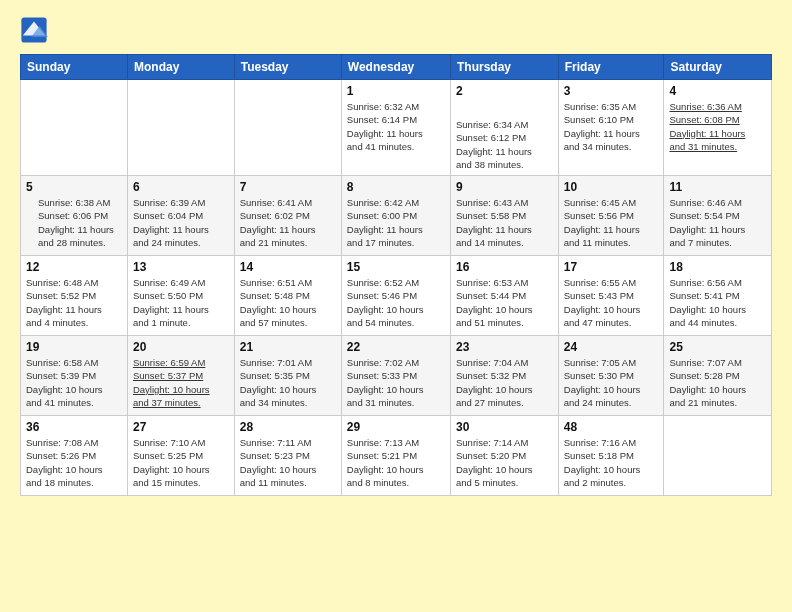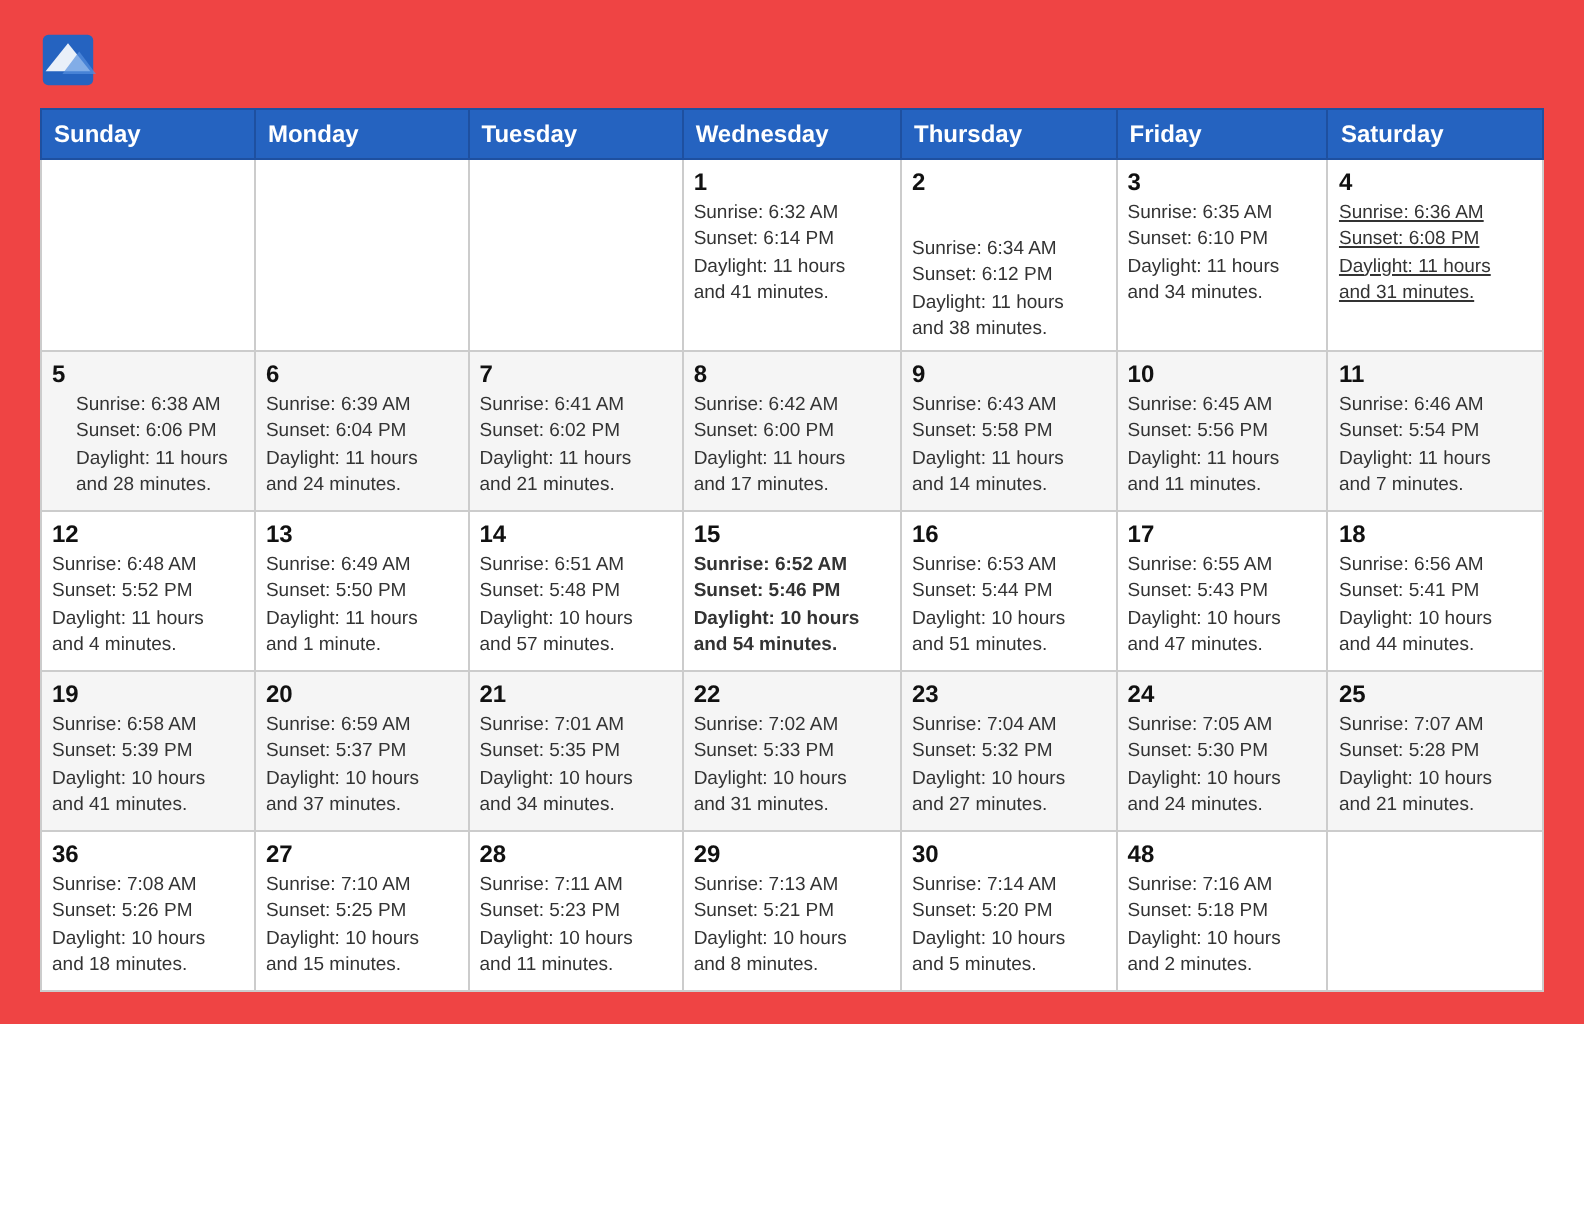--- a/index.html
+++ b/index.html
@@ -5,23 +5,23 @@
     * { box-sizing: border-box; margin: 0; padding: 0; }
     body {
       font-family: Arial, sans-serif;
       background: #fff;
       width: 792px;
       height: 612px;
       overflow: hidden;
     }
     .page {
       width: 792px;
-      height: 512px;
+      height: 612px;
       padding: 16px 20px;
-      background: #ef4444;
+      background: #fef9c3;
     }
     .header {
       display: flex;
       justify-content: space-between;
       align-items: flex-start;
       margin-bottom: 10px;
     }
     .logo {
       display: flex;
       align-items: center;
@@ -230,21 +230,21 @@
           </td>
           <td>
             <div class="day-num">14</div>
             <div class="day-info" style="white-space: pre-line;">Sunrise: 6:51 AM
 Sunset: 5:48 PM
 Daylight: 10 hours
 and 57 minutes.</div>
           </td>
           <td>
             <div class="day-num">15</div>
-            <div class="day-info" style="white-space: pre-line; font-weight: bold;">Sunrise: 6:52 AM
+            <div class="day-info" style="white-space: pre-line;">Sunrise: 6:52 AM
 Sunset: 5:46 PM
 Daylight: 10 hours
 and 54 minutes.</div>
           </td>
           <td>
             <div class="day-num">16</div>
             <div class="day-info" style="white-space: pre-line;">Sunrise: 6:53 AM
 Sunset: 5:44 PM
 Daylight: 10 hours
 and 51 minutes.</div>
@@ -267,21 +267,21 @@
         <tr>
           <td>
             <div class="day-num">19</div>
             <div class="day-info" style="white-space: pre-line;">Sunrise: 6:58 AM
 Sunset: 5:39 PM
 Daylight: 10 hours
 and 41 minutes.</div>
           </td>
           <td>
             <div class="day-num">20</div>
-            <div class="day-info" style="white-space: pre-line;">Sunrise: 6:59 AM
+            <div class="day-info" style="white-space: pre-line; text-decoration: underline;">Sunrise: 6:59 AM
 Sunset: 5:37 PM
 Daylight: 10 hours
 and 37 minutes.</div>
           </td>
           <td>
             <div class="day-num">21</div>
             <div class="day-info" style="white-space: pre-line;">Sunrise: 7:01 AM
 Sunset: 5:35 PM
 Daylight: 10 hours
 and 34 minutes.</div>

